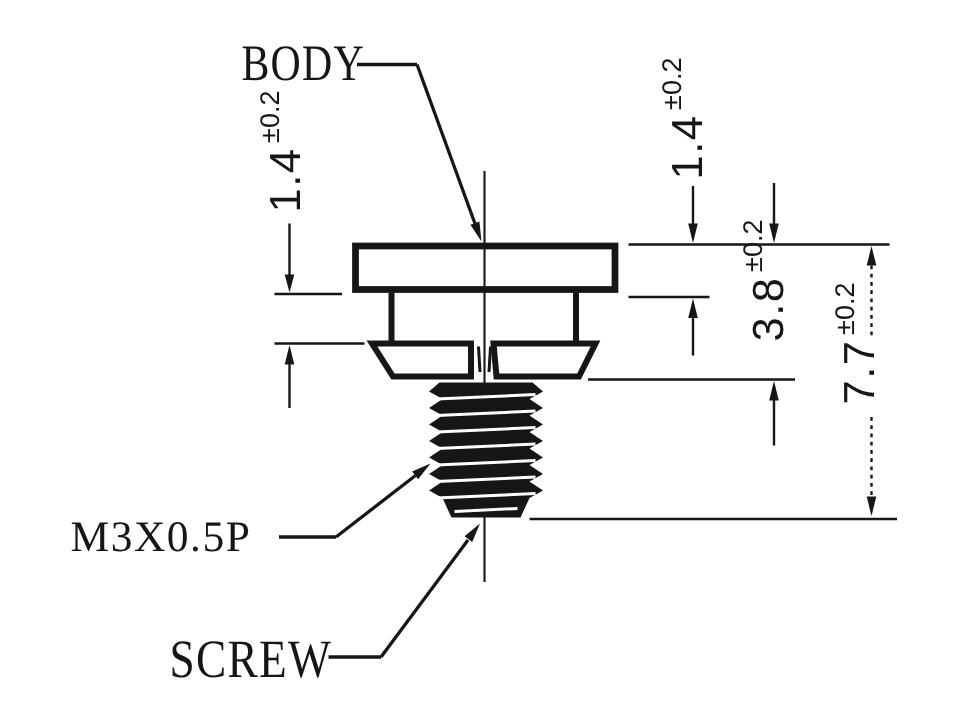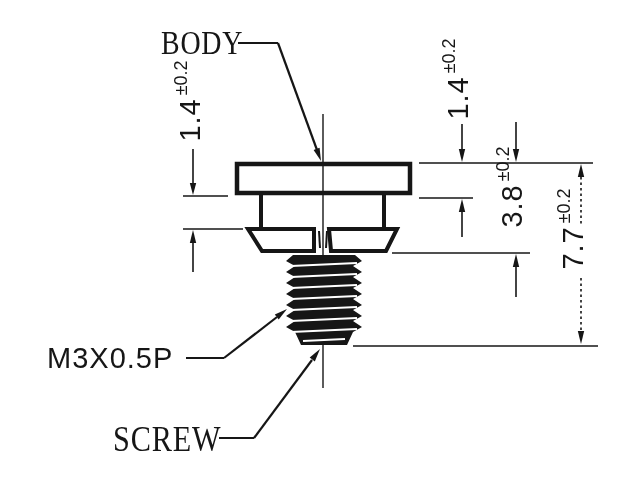--- a/index.html
+++ b/index.html
@@ -1,21 +1,21 @@
 <!DOCTYPE html>
 <html><head>
 <meta charset="utf-8">
 <style>
   html,body{margin:0;padding:0;background:#ffffff;}
   .sheet{position:relative;width:640px;height:462px;background:#ffffff;overflow:hidden;
          font-family:"Liberation Sans",sans-serif;}
   svg{position:absolute;left:0;top:0;}
   .lbl{position:absolute;color:#161616;white-space:nowrap;line-height:1;}
   .serif{font-family:"Liberation Serif",serif;}
-  .sans{font-family:Liberation Sans, sans-serif;}
+  .sans{font-family:Liberation Serif, serif;}
   .body-lbl{left:161px;top:26px;font-size:34px;transform:scaleX(0.82);transform-origin:0 0;letter-spacing:1px;}
   .screw-lbl{left:113px;top:421px;font-size:36px;transform:scaleX(0.84);transform-origin:0 0;letter-spacing:1px;}
   .spec-lbl{left:47px;top:344px;font-size:29px;letter-spacing:1px;}
   .dim{position:absolute;font-size:29px;color:#161616;white-space:nowrap;line-height:1;
        font-family:"Liberation Sans",sans-serif;
        transform:translate(-50%,-50%) rotate(-90deg);letter-spacing:1px;}
   .dim sup{font-size:18px;letter-spacing:0;margin-left:3px;position:relative;top:-3px;}
   .dim-neck{left:190px;top:101px;}
   .dim-flange{left:458px;top:79px;}
   .dim-body{left:512px;top:187px;}

